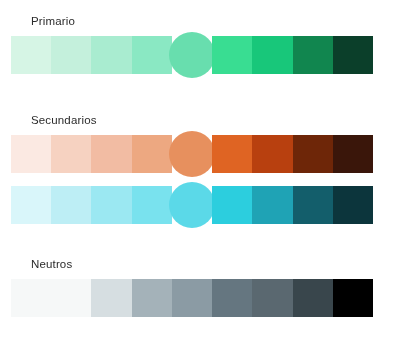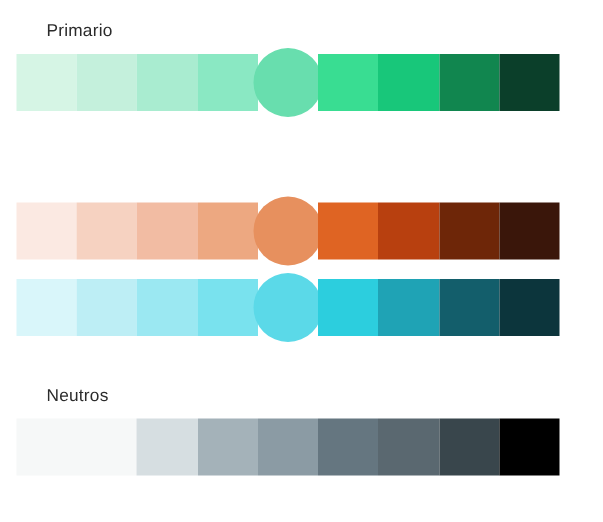--- a/index.html
+++ b/index.html
@@ -86,20 +86,21 @@
         <div class="swatch circle" title="#68deae">
           <div class="disc" style="background: rgb(104, 222, 174);"></div>
         </div>
         <div class="swatch" title="#39dd92" style="background: rgb(57, 221, 146);"></div>
         <div class="swatch" title="#18c77a" style="background: rgb(24, 199, 122);"></div>
         <div class="swatch" title="#11864f" style="background: rgb(17, 134, 79);"></div>
         <div class="swatch" title="#0b3f2a" style="background: rgb(11, 63, 42);"></div>
       </div>
     </div>
     <div class="section section-secundarios">
+      <div class="section-label">Secundarios</div>
       <div class="ramp ramp-1">
         <div class="swatch" title="#fbe9e2" style="background: rgb(251, 233, 226);"></div>
         <div class="swatch" title="#f6d2c1" style="background: rgb(246, 210, 193);"></div>
         <div class="swatch" title="#f2bca3" style="background: rgb(242, 188, 163);"></div>
         <div class="swatch" title="#eda881" style="background: rgb(237, 168, 129);"></div>
         <div class="swatch circle" title="#e7905e">
           <div class="disc" style="background: rgb(231, 144, 94);"></div>
         </div>
         <div class="swatch" title="#df6423" style="background: rgb(223, 100, 35);"></div>
         <div class="swatch" title="#b8400f" style="background: rgb(184, 64, 15);"></div>

